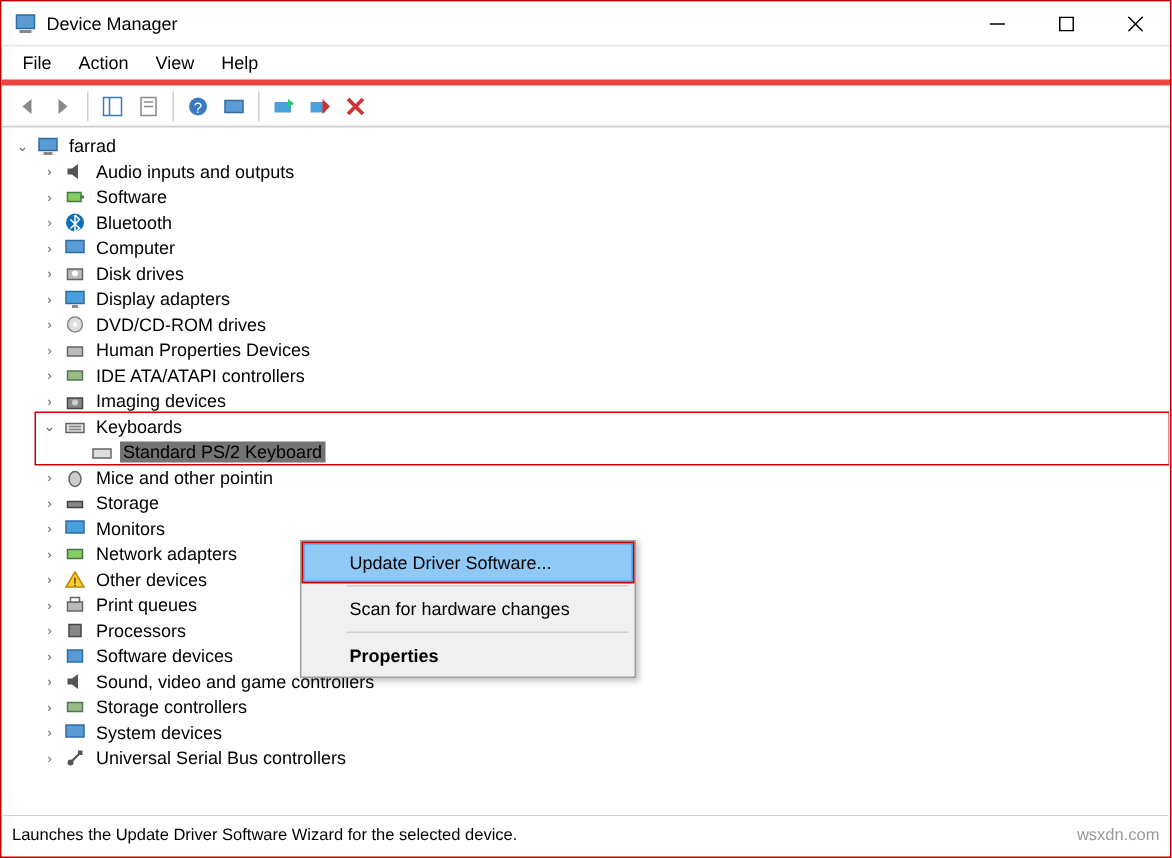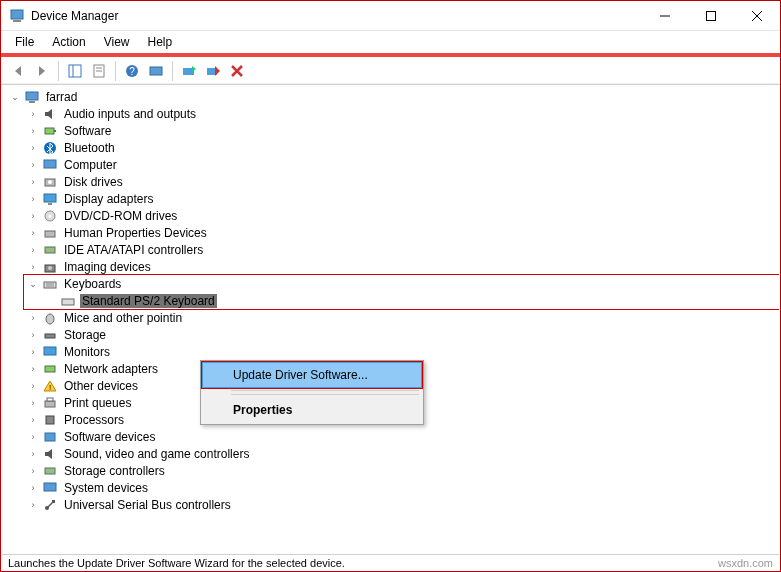--- a/index.html
+++ b/index.html
@@ -116,21 +116,21 @@
     border: 1px solid #4a98d8;
     margin: -1px;
   }
   .ctx-item.hover.redbox { outline: 1px solid #c00; outline-offset: 0; }
   .ctx-item.bold { font-weight: bold; }
   .ctx-sep { height: 1px; background: #d0d0d0; margin: 3px 2px 3px 28px; }
 
   .statusbar {
     position: absolute;
     left: 1px; right: 1px; bottom: 1px;
-    height: 16px;
+    height: 27px;
     border-top: 1px solid #d0d0d0;
     display: flex; align-items: center;
     padding: 0 6px;
     font-size: 11px;
     justify-content: space-between;
   }
   .watermark { color: #999; font-size: 11px; }
 
   
   svg { display: block; }
@@ -526,20 +526,21 @@
             </div>
           </li>
       </ul>
     </li>
   </ul>
 </div>
 
 <div class="context-menu">
   <div class="ctx-item hover redbox"><span>Update Driver Software...</span></div>
   <div class="ctx-sep"></div>
+  <div class="ctx-item"><span>Scan for hardware changes</span></div>
   <div class="ctx-sep"></div>
   <div class="ctx-item bold"><span>Properties</span></div>
 </div>
 
 <div class="statusbar">
   <span>Launches the Update Driver Software Wizard for the selected device.</span>
   <span class="watermark">wsxdn.com</span>
 </div>
 
 </body></html>

